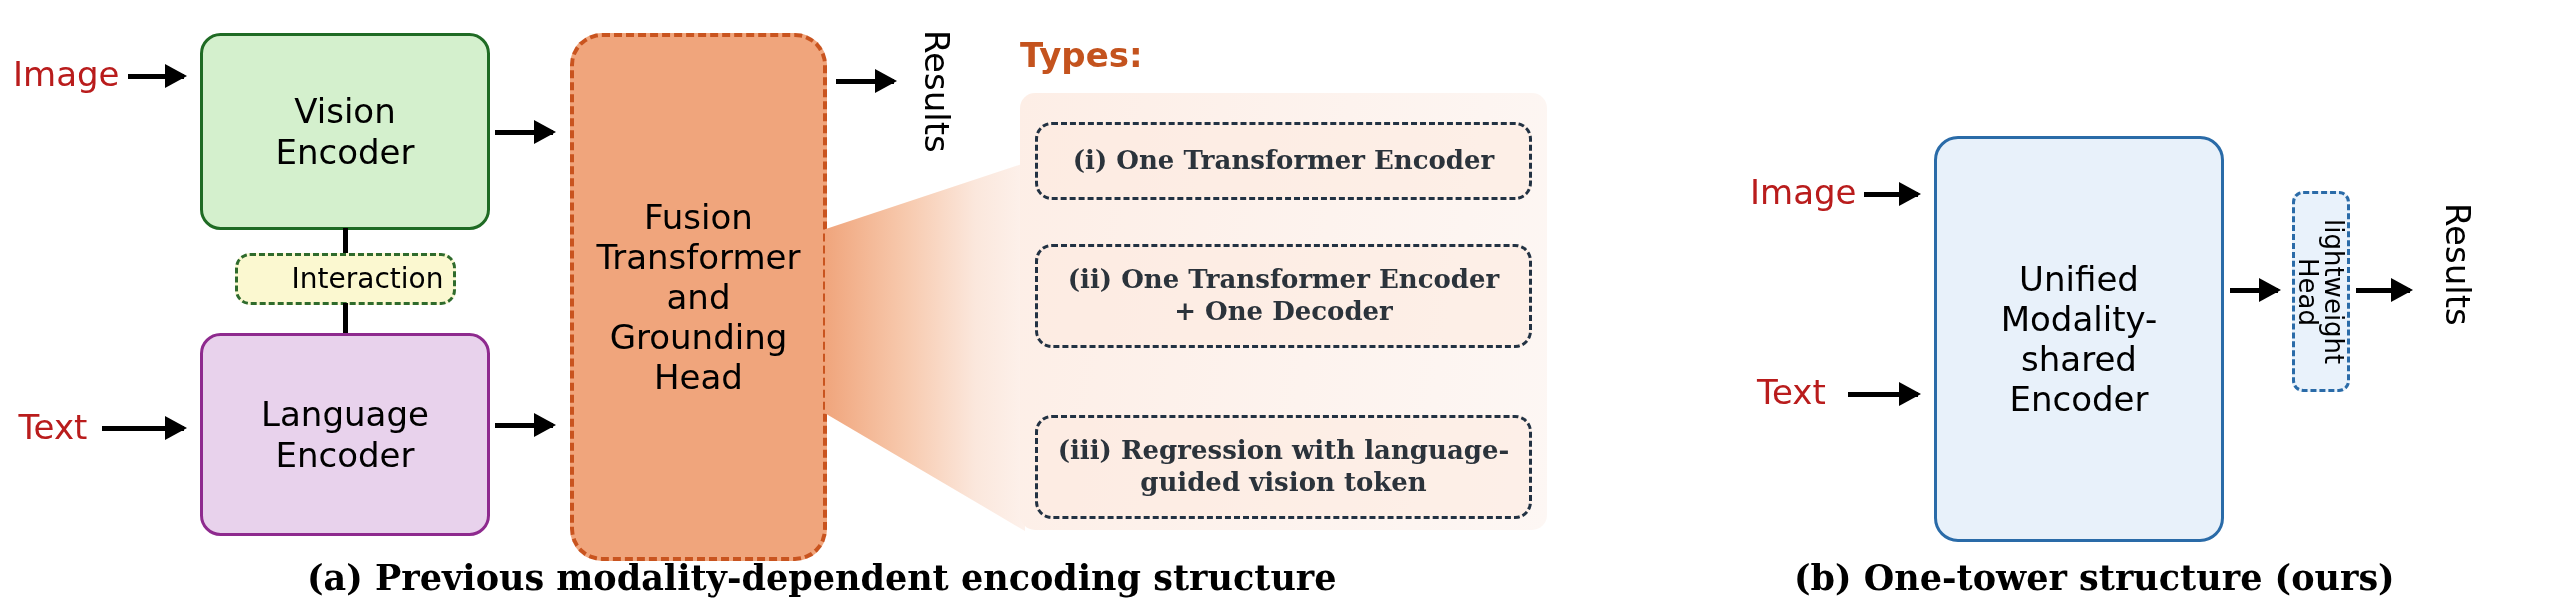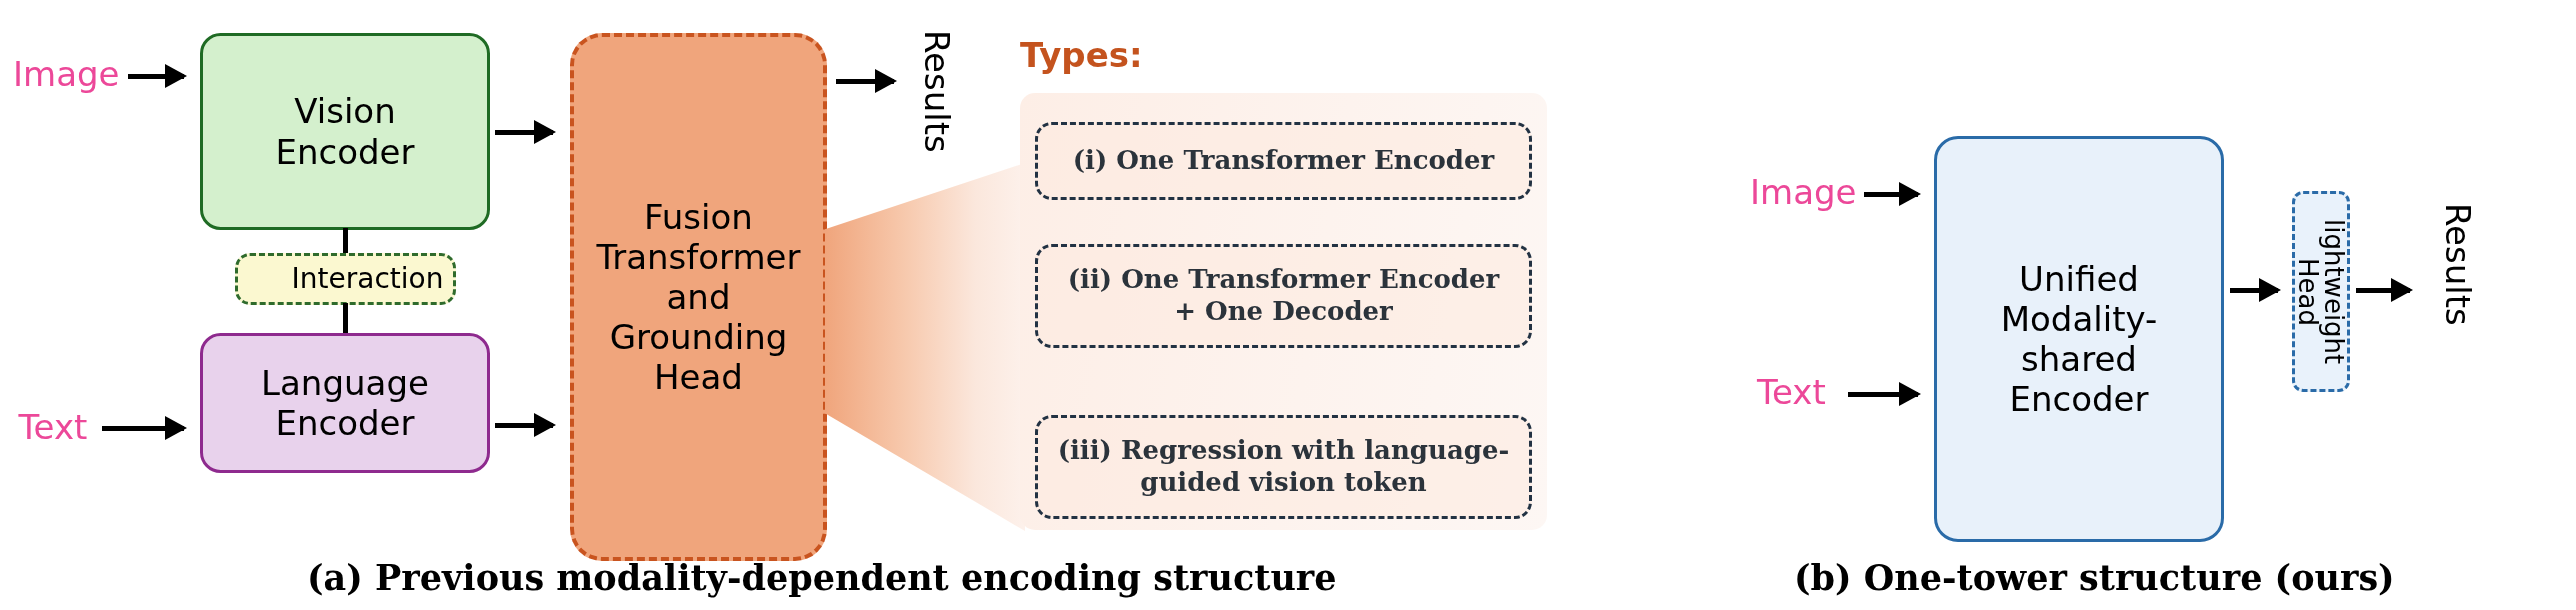--- a/index.html
+++ b/index.html
@@ -14,21 +14,21 @@
 
   
   .vision-box{left:200px;top:33px;width:290px;height:197px;border:3.7px solid #1f6b24;
     background:#d4f0cd;border-radius:20.5px;}
   .vision-box .lbl{font-size:34px;}
 
   .interaction-box{left:235px;top:253px;width:221px;height:52px;border:3.7px dashed #2f6b2c;
     background:#fbf8d0;border-radius:15px;padding-left:44px;}
   .interaction-box .lbl{font-size:28px;}
 
-  .language-box{left:200px;top:333px;width:290px;height:140px;border:3.7px solid #8e2a8e;
+  .language-box{left:200px;top:333px;width:290px;height:203px;border:3.7px solid #8e2a8e;
     background:#e8d2ec;border-radius:20.5px;}
   .language-box .lbl{font-size:34px;}
 
   .fusion-box{left:570px;top:33px;width:257px;height:528px;border:4.7px dashed #c9541f;
     background:#f0a57c;border-radius:32px;}
   .fusion-box .lbl{font-size:34px;}
 
   
   .vline{background:#000;width:4.7px;}
 
@@ -67,21 +67,21 @@
     background:#e9f2fb;border-radius:11.2px;}
 
   
   .rot{writing-mode:vertical-rl;text-orientation:mixed;}
   .results-txt{font-size:34px;color:#000;font-weight:400;}
   .head-txt{font-size:26px;color:#000;display:flex;flex-direction:row;
     align-items:center;justify-content:center;height:100%;}
   .head-txt span{writing-mode:vertical-rl;text-orientation:mixed;line-height:1;}
 
   
-  .io-label{font-size:34px;color:#ec4899;}
+  .io-label{font-size:34px;color:#b91c1c;}
 
   
   .caption{font-family:"DejaVu Serif","Liberation Serif",serif;font-weight:700;
     font-size:35px;color:#000;white-space:nowrap;}
 </style>
 </head>
 <body>
 
 <div class="stage">
 

